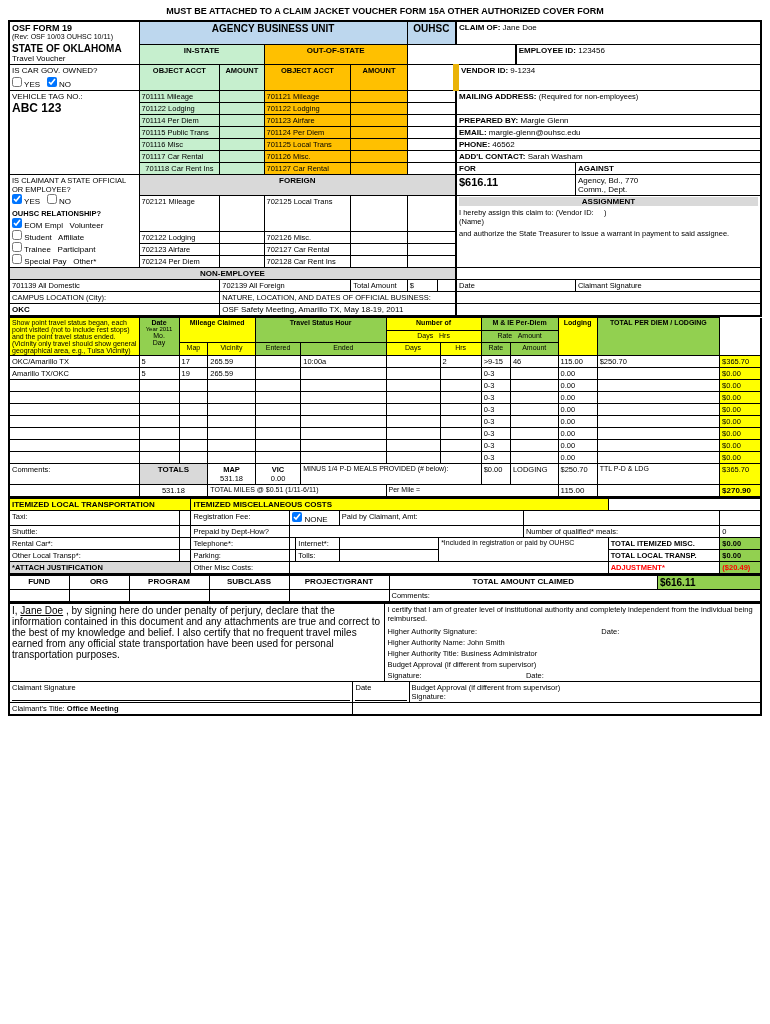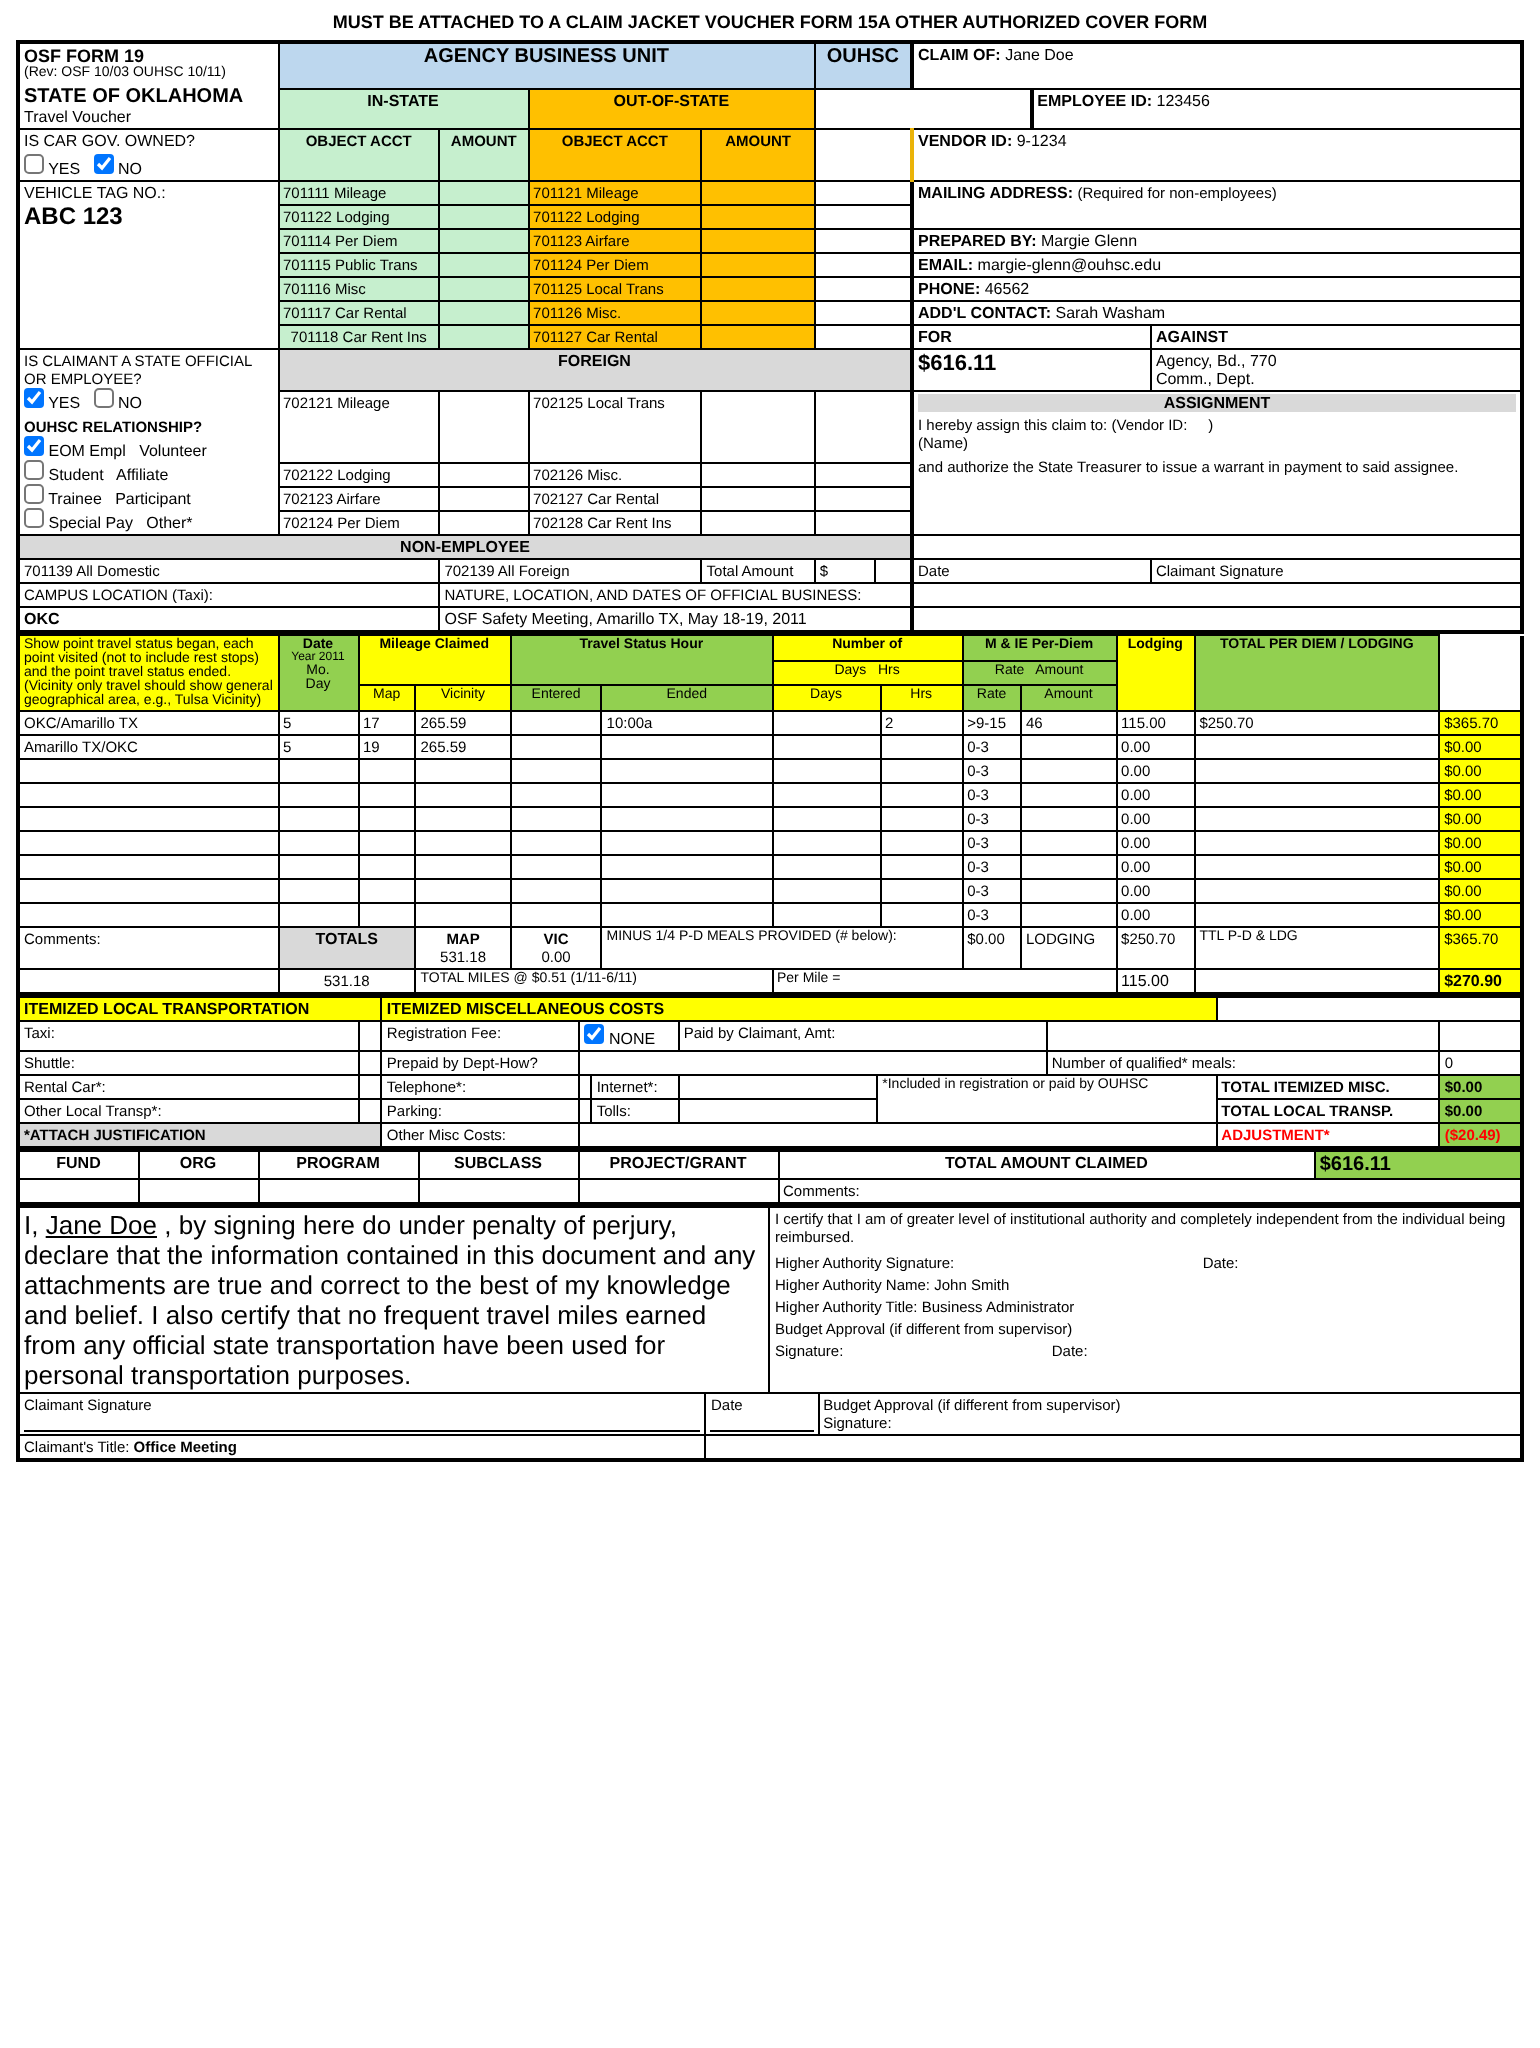--- a/index.html
+++ b/index.html
@@ -54,21 +54,21 @@
           <input type="checkbox" style=""> <span>YES</span>
           &nbsp;
           <input type="checkbox" checked="" style=""> <span>NO</span>
         </div>
       </td>
       <td class="bold center" style="background:#c6efce; font-size:7.5px;">OBJECT ACCT</td>
       <td class="bold center" style="background:#c6efce; font-size:7.5px;">AMOUNT</td>
       <td class="bold center" style="background:#ffc000; font-size:7.5px;">OBJECT ACCT</td>
       <td class="bold center" style="background:#ffc000; font-size:7.5px;">AMOUNT</td>
       <td colspan="2"></td>
-      <td colspan="6" style="border-left:2px solid #eab308;">
+      <td colspan="6" style="border-left:6px solid #eab308;">
         <span class="bold">VENDOR ID:</span>
         <span>9-1234</span>
       </td>
     </tr>
 
     <tr>
       <td rowspan="7">
         <div>VEHICLE TAG NO.:</div>
         <div class="bold" style="font-size:12px;">ABC 123</div>
       </td>
@@ -214,21 +214,21 @@
       <td colspan="2" style="font-size:7.5px;">702139 All Foreign</td>
       <td style="font-size:7.5px;">Total Amount</td>
       <td style="font-size:7.5px;">$</td>
       <td></td>
       <td colspan="3" style="border-left:2px solid #000; font-size:7.5px;">Date</td>
       <td colspan="3" style="font-size:7.5px;">Claimant Signature</td>
     </tr>
 
     <tr>
       <td colspan="2" style="font-size:7.5px;">
-        <span>CAMPUS LOCATION (Taxi):</span>
+        <span>CAMPUS LOCATION (City):</span>
       </td>
       <td colspan="5" style="font-size:7.5px;">
         <span>NATURE, LOCATION, AND DATES OF OFFICIAL BUSINESS:</span>
       </td>
       <td colspan="6" style="border-left:2px solid #000;"></td>
     </tr>
     <tr>
       <td colspan="2" style="font-size:8px; font-weight:bold;">OKC</td>
       <td colspan="5" style="font-size:8px;">OSF Safety Meeting, Amarillo TX, May 18-19, 2011</td>
       <td colspan="6" style="border-left:2px solid #000;"></td>
@@ -519,21 +519,21 @@
       <td colspan="3" style="font-size:7.5px;">
         <span>Comments:</span>
       </td>
     </tr>
   </tbody>
     </table>
 
   <table style="border:2px solid #000; border-top:none; width:100%;">
     <tbody>
         <tr>
-      <td colspan="5" style="font-size:13px; vertical-align:top; width:50%;">
+      <td colspan="5" style="font-size:10px; vertical-align:top; width:50%;">
         <div>
           I, <span class="underline">Jane Doe</span>
           <span>, by signing here do under penalty of perjury, declare that the information contained in this document and any attachments are true and correct to the best of my knowledge and belief. I also certify that no frequent travel miles earned from any official state transportation have been used for personal transportation purposes.</span>
         </div>
       </td>
       <td colspan="5" style="font-size:7.5px; vertical-align:top;">
         <div>I certify that I am of greater level of institutional authority and completely independent from the individual being reimbursed.</div>
         <div style="margin-top:4px;">
           <span>Higher Authority Signature:</span>
           <span class="underline" style="display:inline-block; width:120px;"></span>

